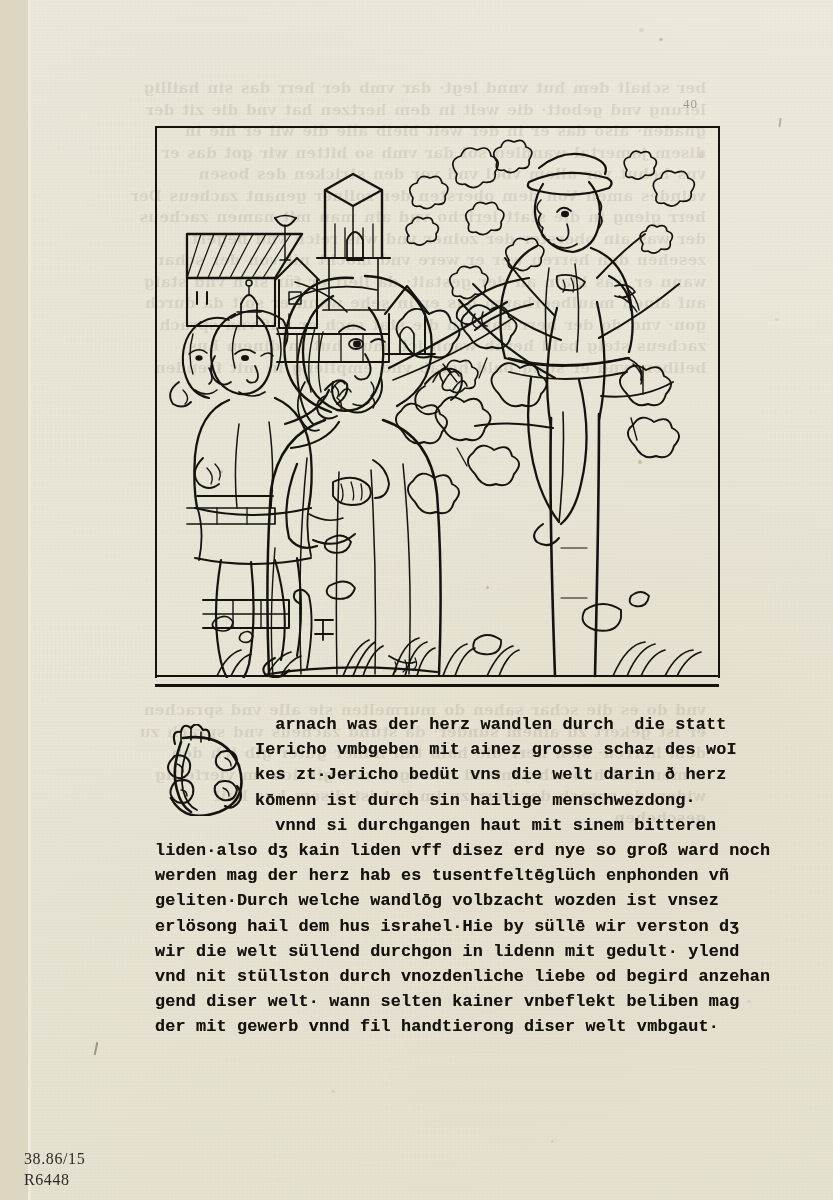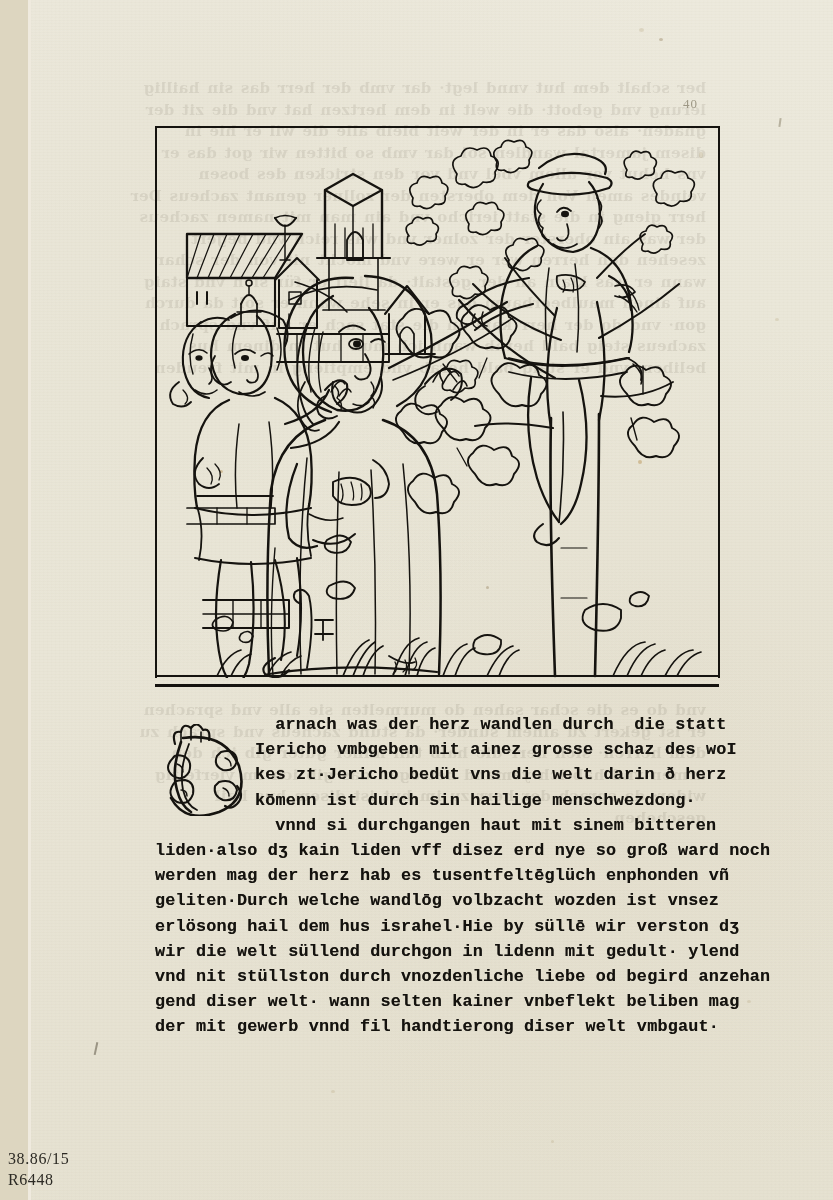--- a/index.html
+++ b/index.html
@@ -93,21 +93,21 @@
   .tline.ind2{padding-left:118px;}
 
   
   .initial{
     position:absolute;left:128px;top:724px;width:92px;height:92px;
   }
 
   
   .accession{
     position:absolute;font-family:"Liberation Serif",serif;
-    color:#2c2a24;font-size:16px;letter-spacing:.6px;
+    color:#2c2a24;font-size:16px;letter-spacing:.6px;margin-left:16px;
   }
   .acc1{left:8px;top:1150px;}
   .acc2{left:8px;top:1171px;text-align:center;}
   .pencil-tick{
     position:absolute;left:64px;top:1042px;width:1.6px;height:13px;
     background:#5d5646;opacity:.55;transform:rotate(12deg);
   }
 </style>
 </head>
 <body>

